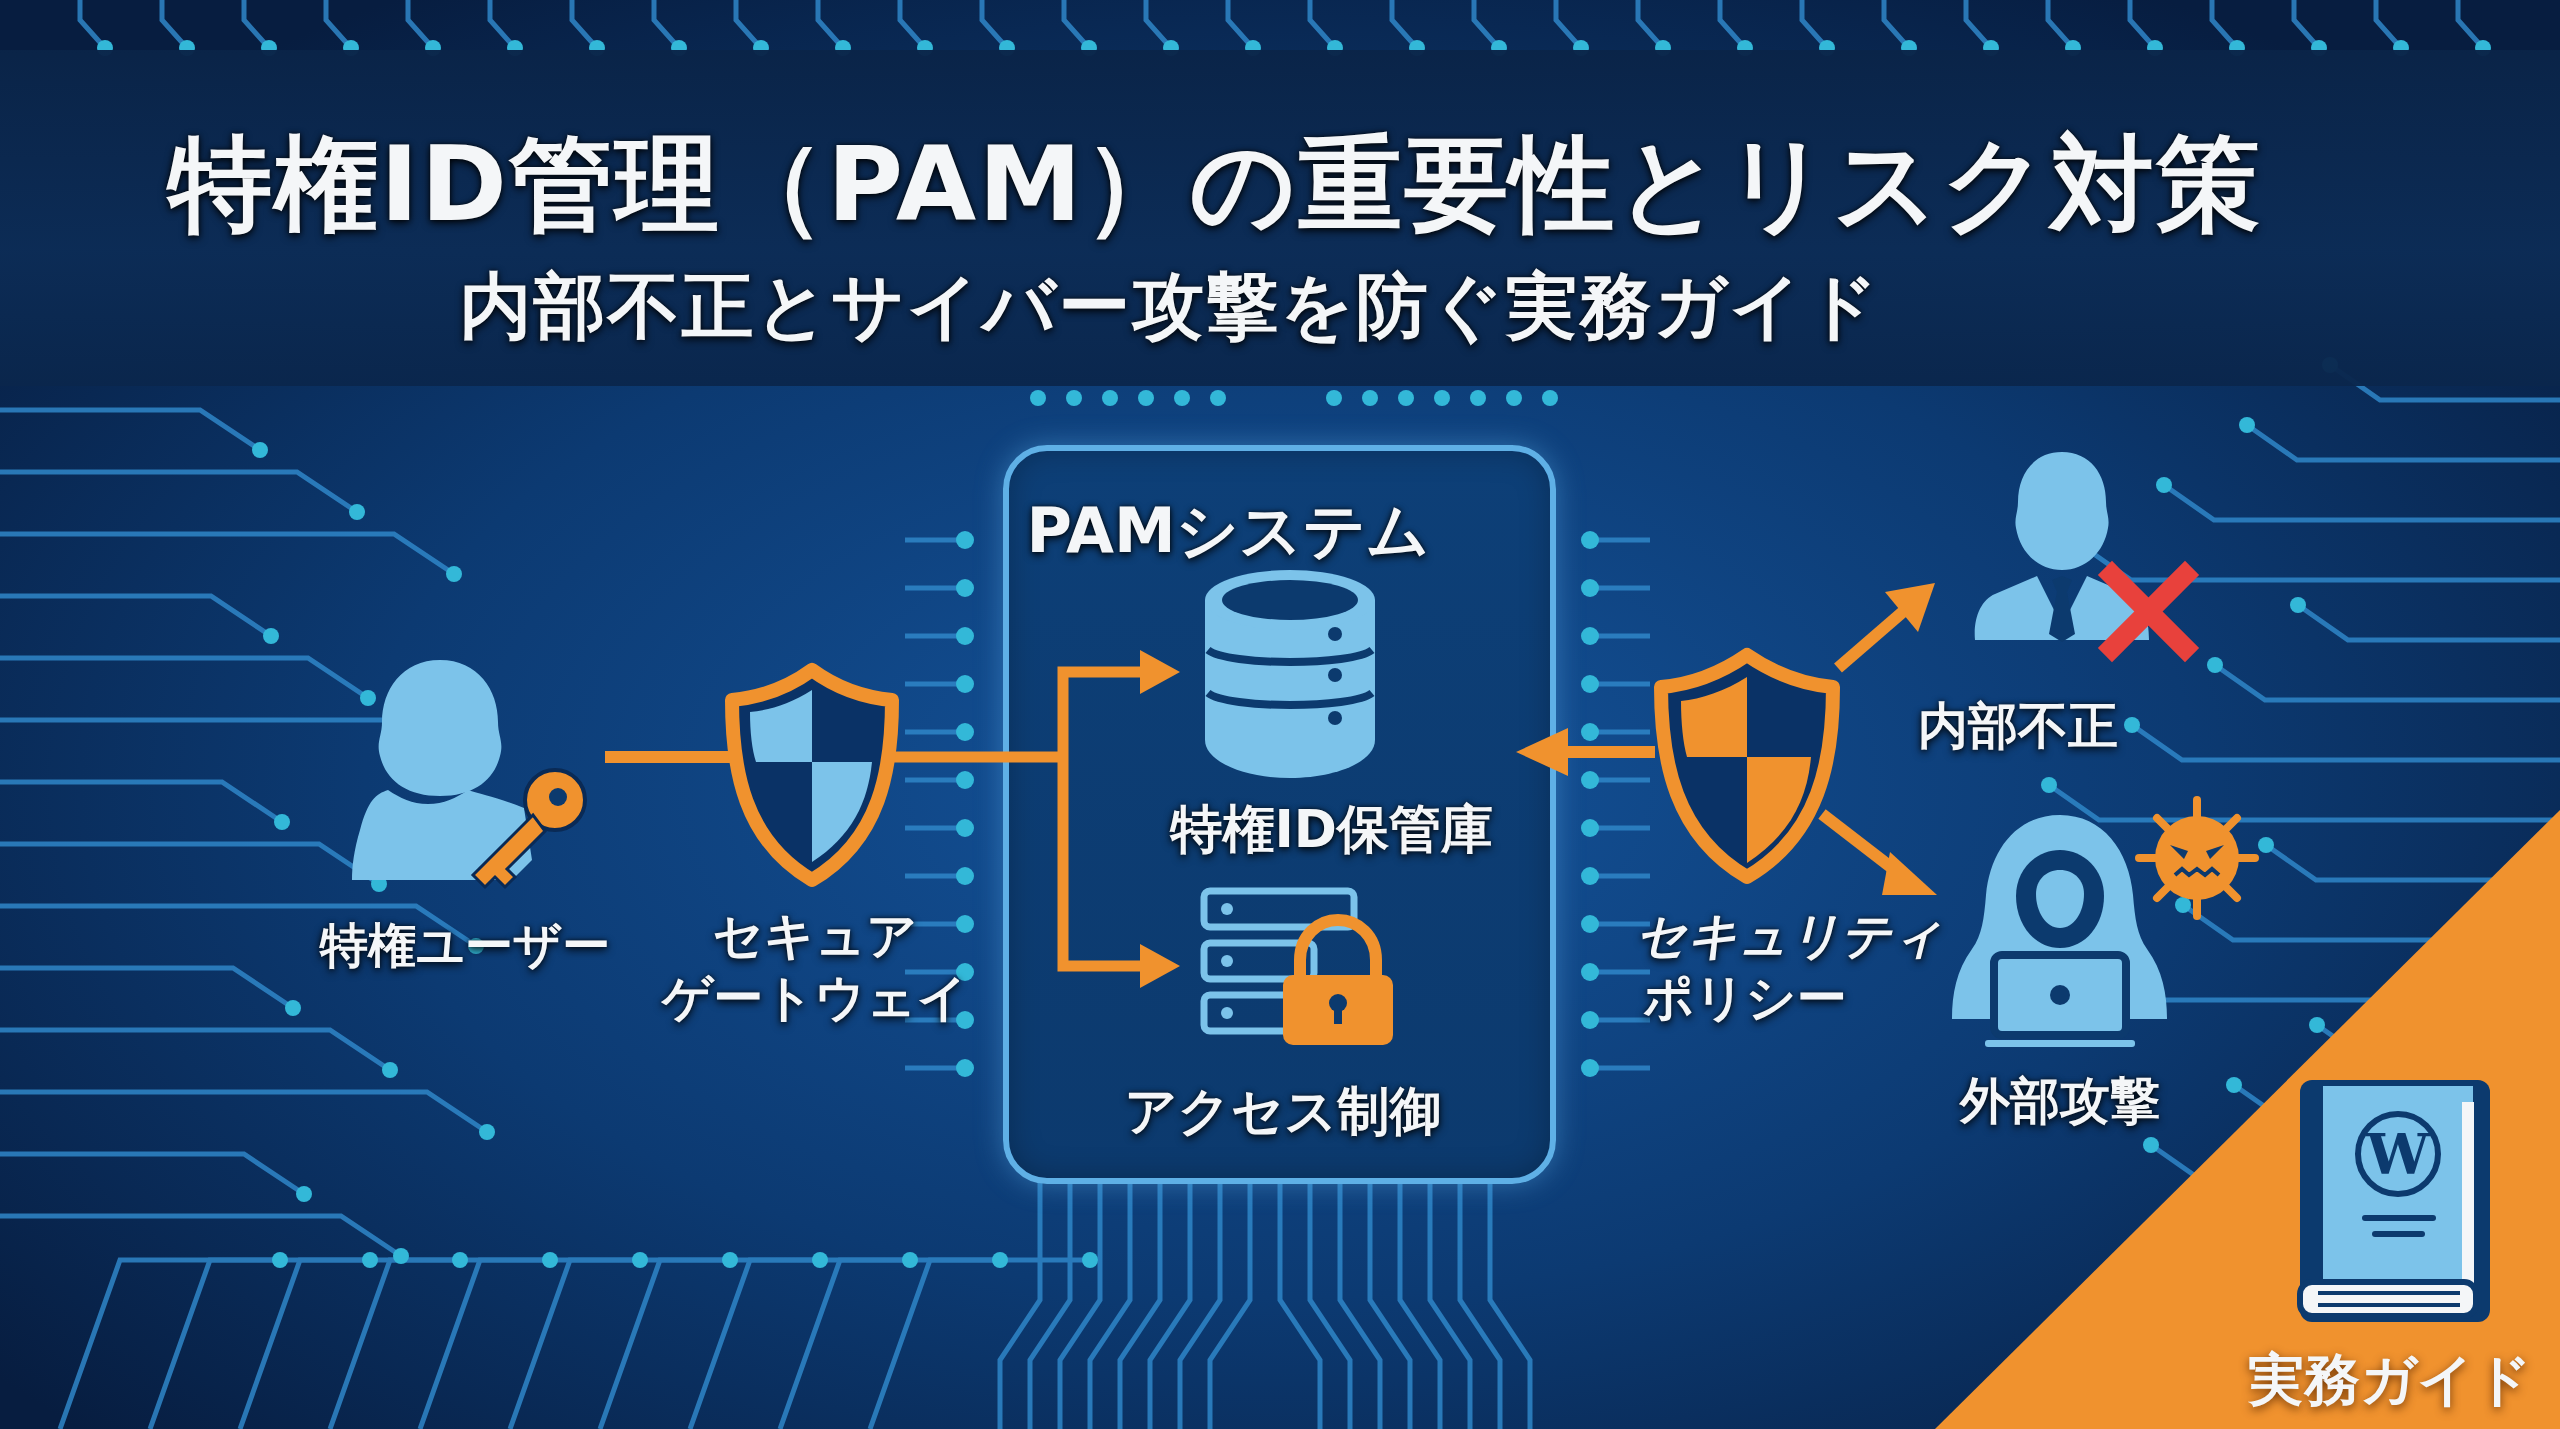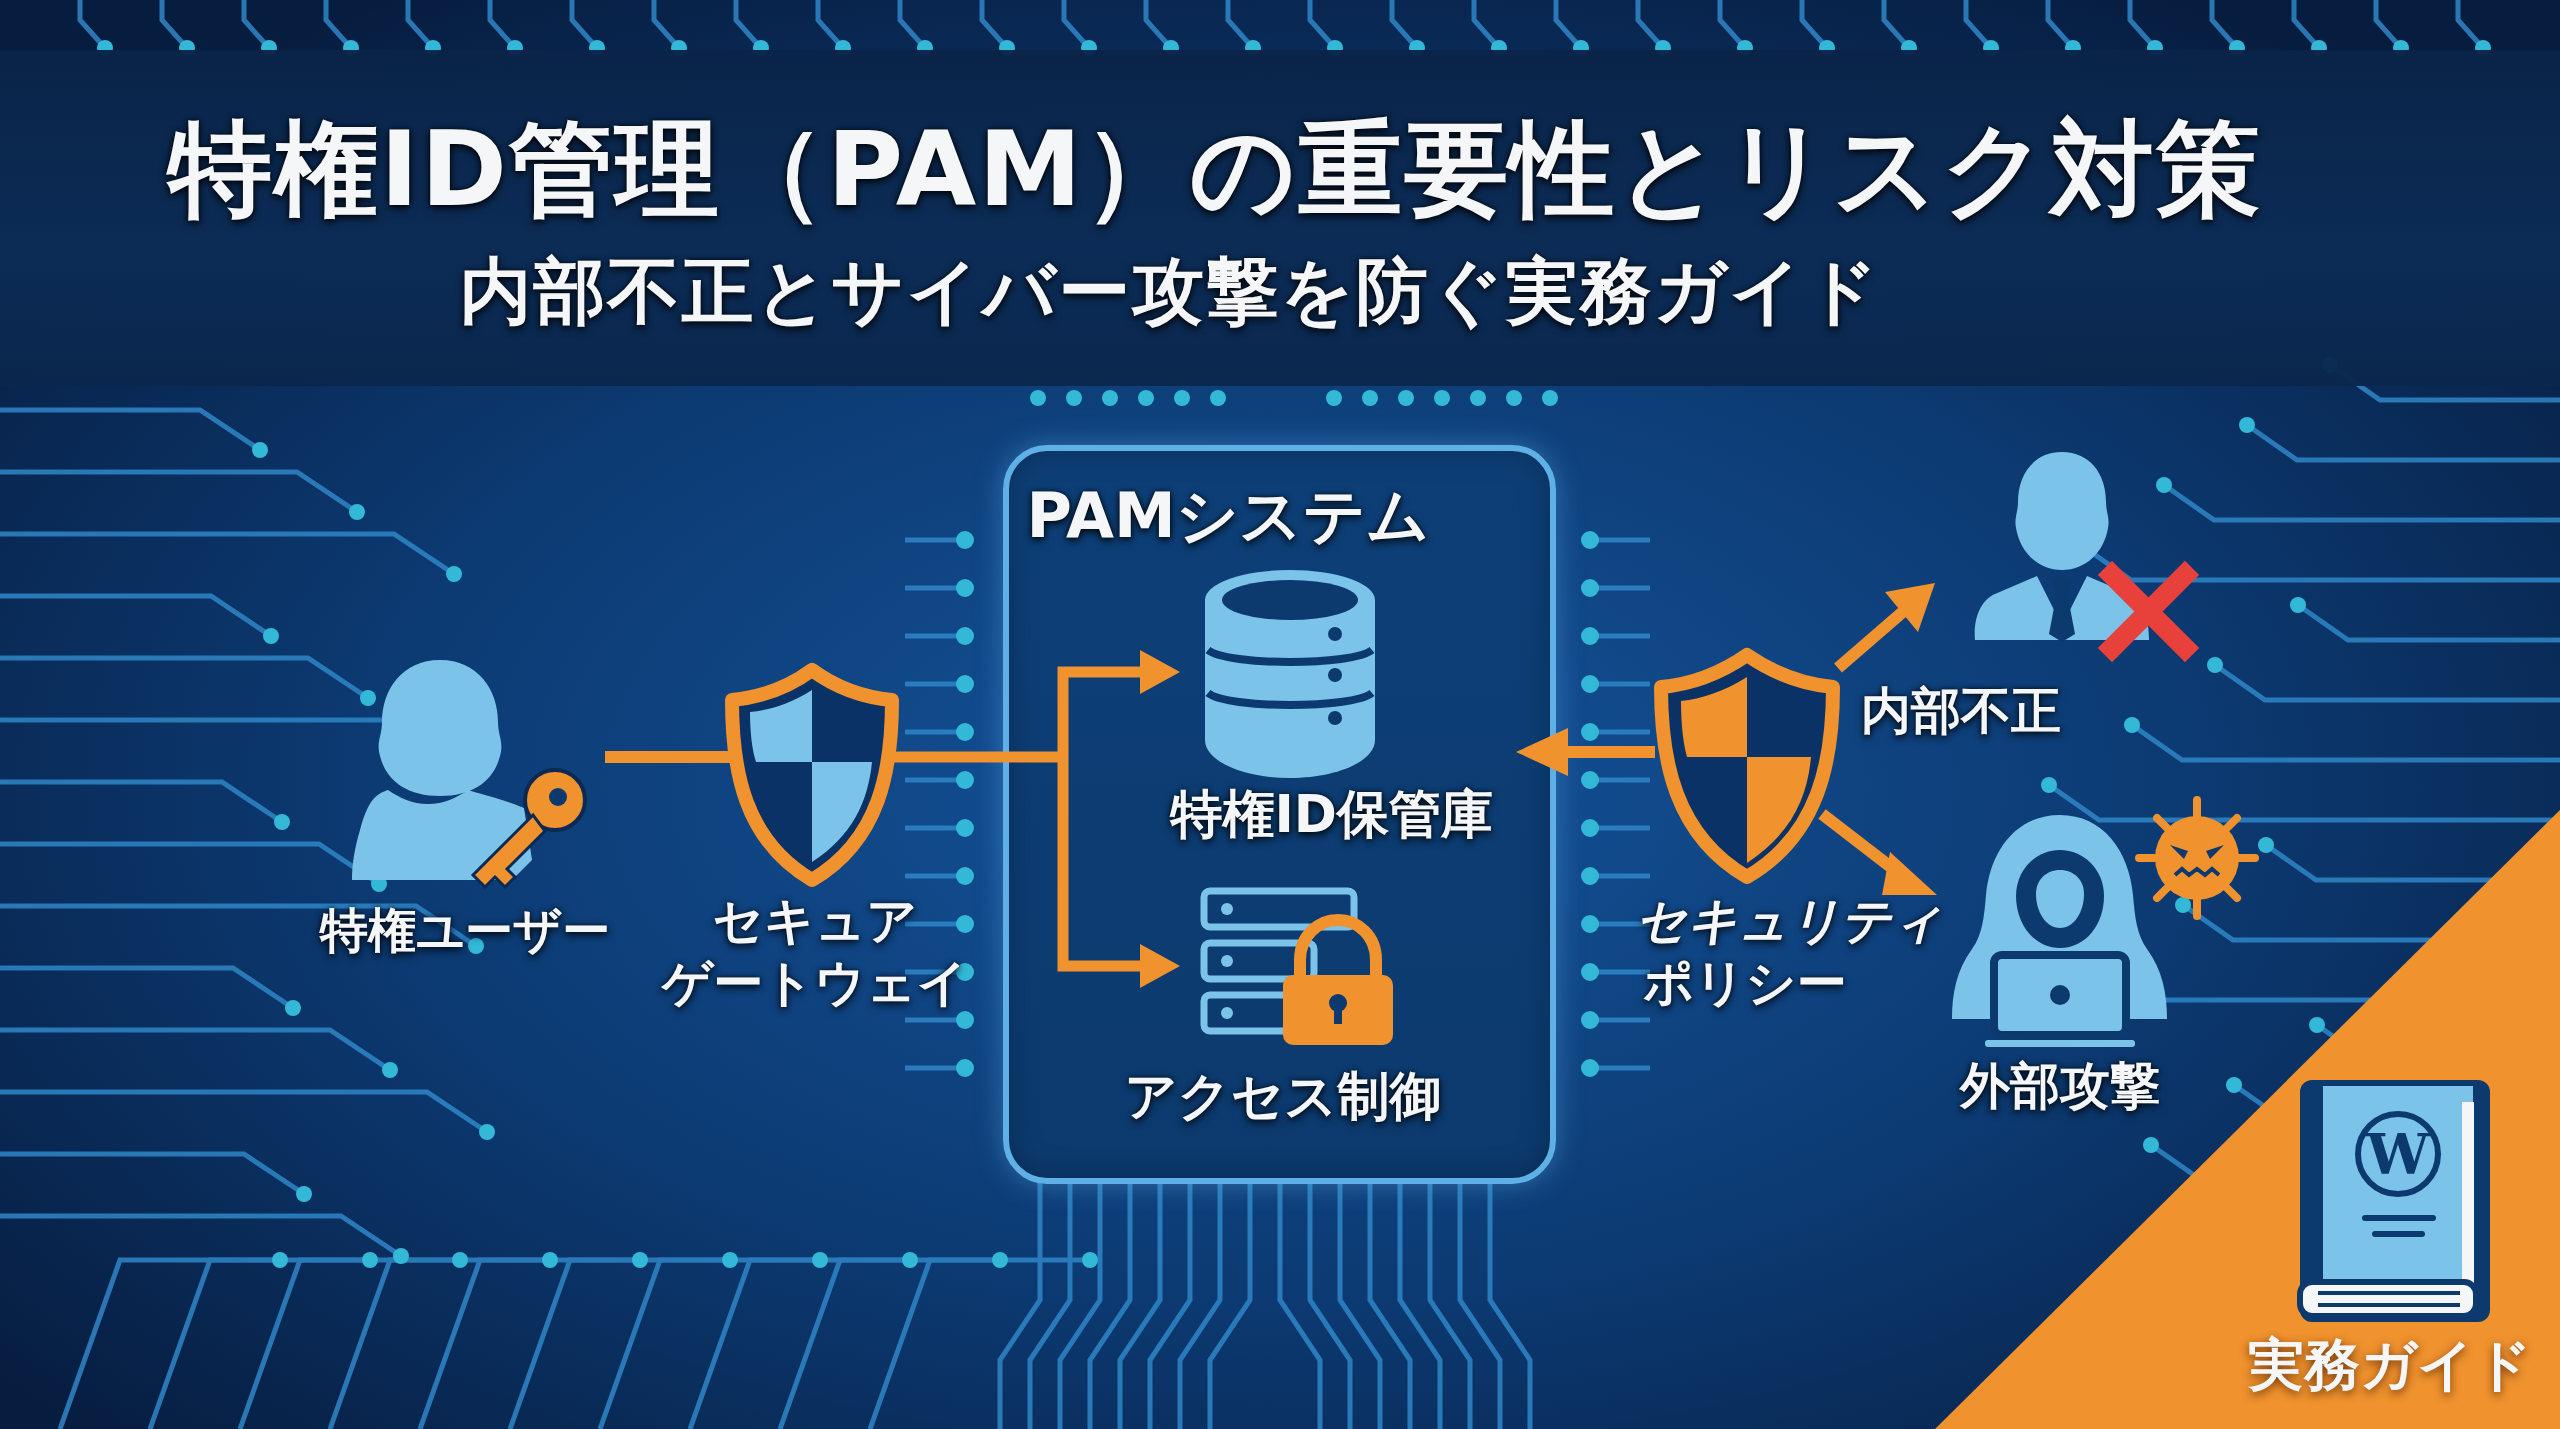--- a/index.html
+++ b/index.html
@@ -5,21 +5,21 @@
   html, body { margin: 0; padding: 0; }
   body {
     width: 2560px; height: 1429px; overflow: hidden; position: relative;
     background: #0a2a55;
     font-family: "DejaVu Sans", "Liberation Sans", sans-serif;
   }
   #stage { position: absolute; left: 0; top: 0; width: 2560px; height: 1429px; }
   .txt {
     position: absolute; color: #f4f6f8; font-weight: bold; white-space: nowrap;
     text-shadow: 0 3px 8px rgba(0,0,0,0.85), 0 0 4px rgba(0,0,0,0.7);
-    line-height: 1.15; text-align: center;
+    line-height: 1.15; text-align: center; margin-top: 15px;
   }
   #title-banner {
     position: absolute; left: 0; top: 50px; width: 2560px; height: 336px;
     background: linear-gradient(180deg, rgba(10,36,72,0.97) 0%, rgba(12,44,86,0.97) 60%, rgba(10,38,76,0.96) 100%);
   }
   #main-title { left: 0; width: 2430px; top: 110px; font-size: 104px; letter-spacing: 2px; }
   #sub-title  { left: 0; width: 2340px; top: 250px; font-size: 72px; letter-spacing: 2px; }
   .node-label { font-size: 50px; }
   #pam-box {
     position: absolute; left: 1003px; top: 445px; width: 541px; height: 727px;
@@ -406,16 +406,16 @@
 
 <div class="txt node-label" style="left:650px;width:330px;top:893px;text-align:center;">セキュア</div>
 <div class="txt node-label" style="left:640px;width:350px;top:955px;text-align:center;">ゲートウェイ</div>
 
 <div class="txt node-label" style="left:1073px;width:420px;top:785px;font-size:52px;text-align:right;">特権ID保管庫</div>
 <div class="txt node-label" style="left:1073px;width:420px;top:1067px;font-size:52px;">アクセス制御</div>
 
 <div class="txt node-label" style="left:1614px;width:350px;top:893px;font-style:italic;">セキュリティ</div>
 <div class="txt node-label" style="left:1570px;width:350px;top:955px;">ポリシー</div>
 
-<div class="txt node-label" style="left:1811px;width:300px;top:683px;text-align:center;">内部不正</div>
+<div class="txt node-label" style="left:1868px;width:300px;top:683px;text-align:center;">内部不正</div>
 <div class="txt node-label" style="left:1910px;width:300px;top:1058px;">外部攻撃</div>
 
 <div class="txt" style="left:2220px;width:340px;top:1333px;font-size:56px;text-shadow:0 3px 10px rgba(90,40,0,0.85);">実務ガイド</div>
 
 </body></html>

